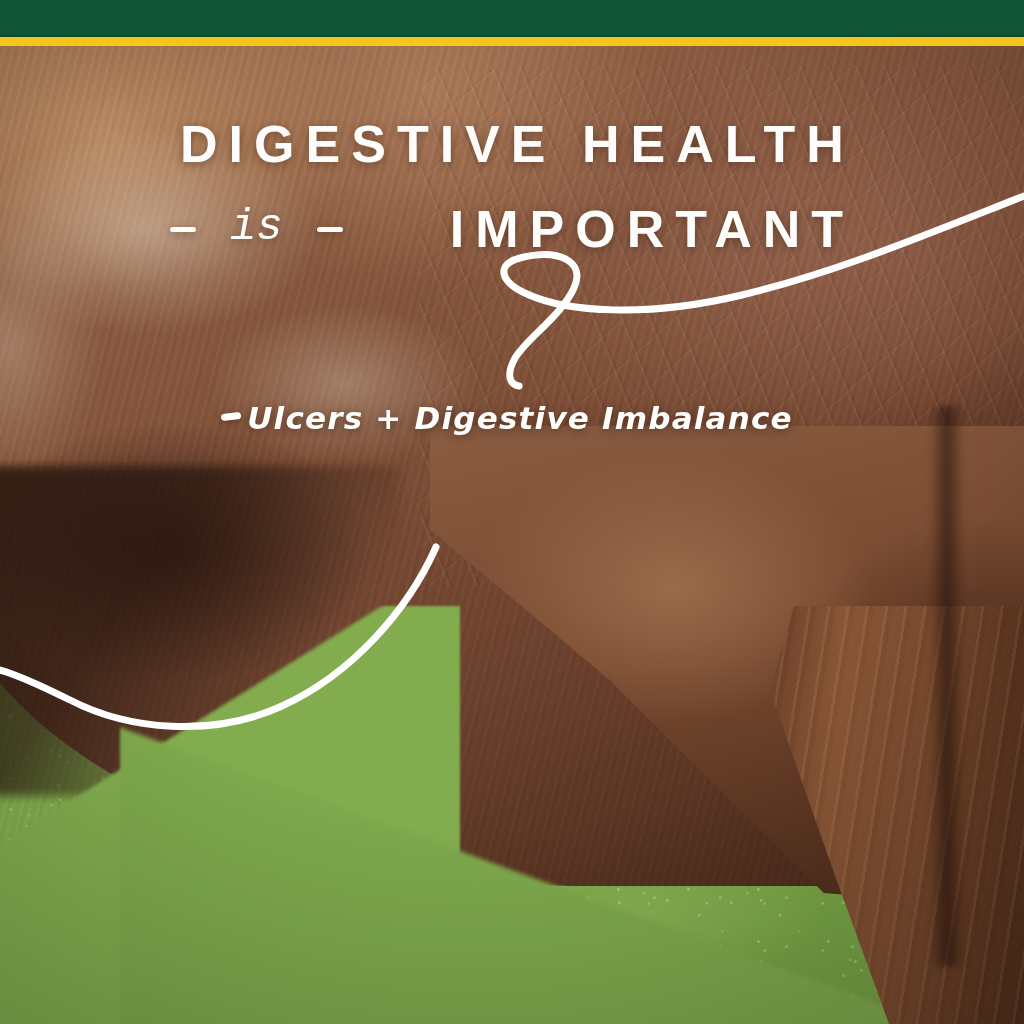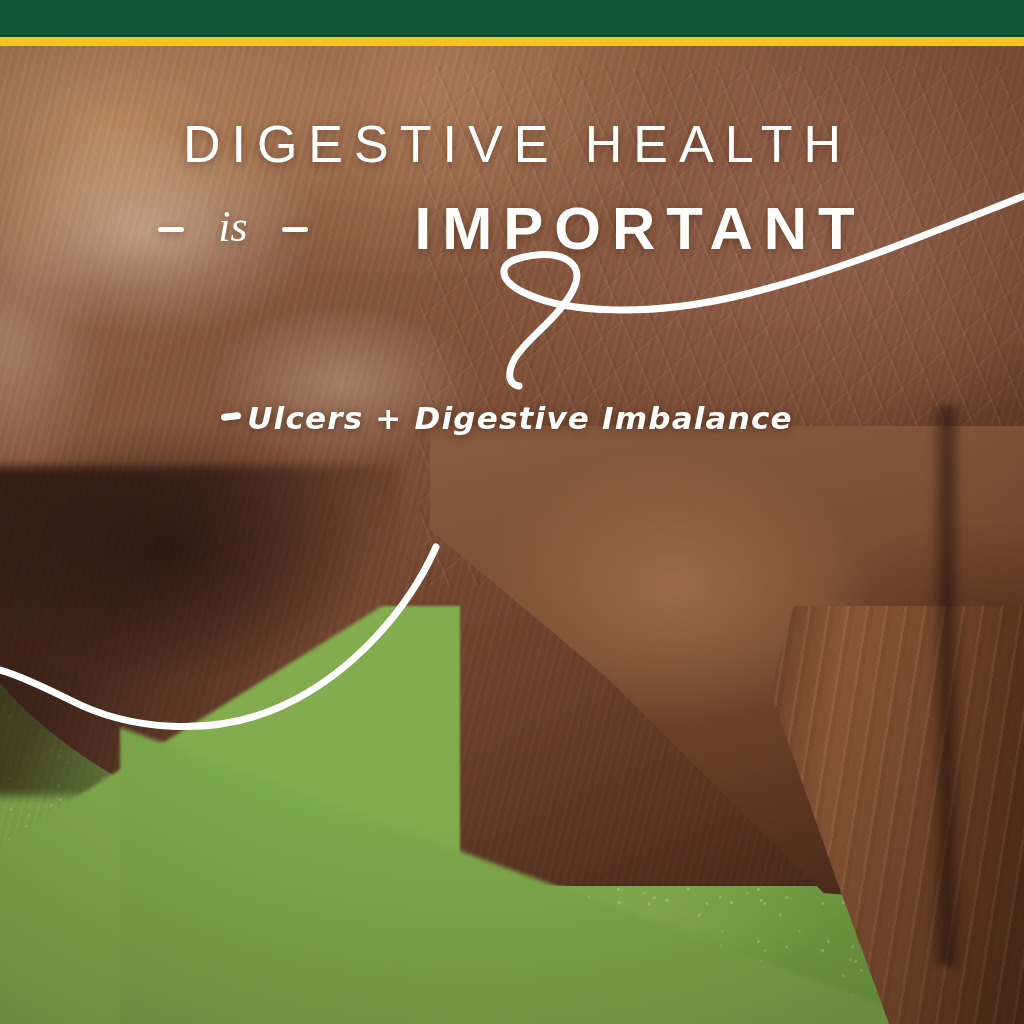--- a/index.html
+++ b/index.html
@@ -212,21 +212,21 @@
 
   
   .copy { position: absolute; z-index: 30; }
 
   .headline {
     left: 0; top: 118px;
     width: 1024px;
     text-align: center;
     color: #fdfdfb;
     font-size: 52px;
-    font-weight: 400;
+    font-weight: 700;
     letter-spacing: 11px;
     text-indent: 11px;
     line-height: 1;
     text-shadow: 0 2px 10px rgba(50,25,12,.45);
   }
   .subline-row {
     left: 0; top: 196px;
     width: 1024px;
     display: flex;
     align-items: center;
@@ -236,32 +236,32 @@
   }
   .dash {
     display: inline-block;
     width: 26px;
     height: 5px;
     background: #fdfdfb;
     border-radius: 3px;
     box-shadow: 0 2px 8px rgba(50,25,12,.4);
   }
   .is-word {
-    font-family: Liberation Serif, serif;
+    font-family: Liberation Mono, monospace;
     font-style: italic;
     font-size: 44px;
     font-weight: 400;
     margin: 11px 34px;
     line-height: 1;
     text-shadow: 0 2px 8px rgba(50,25,12,.4);
     transform: translateY(-2px);
   }
   .important {
     margin-left: 96px;
-    font-size: 60px;
+    font-size: 52px;
     font-weight: 700;
     letter-spacing: 11px;
     text-indent: 11px;
     line-height: 1;
     text-shadow: 0 2px 10px rgba(50,25,12,.45);
   }
 
   .bullet-block {
     left: 8px; top: 396px;
     width: 1024px;

